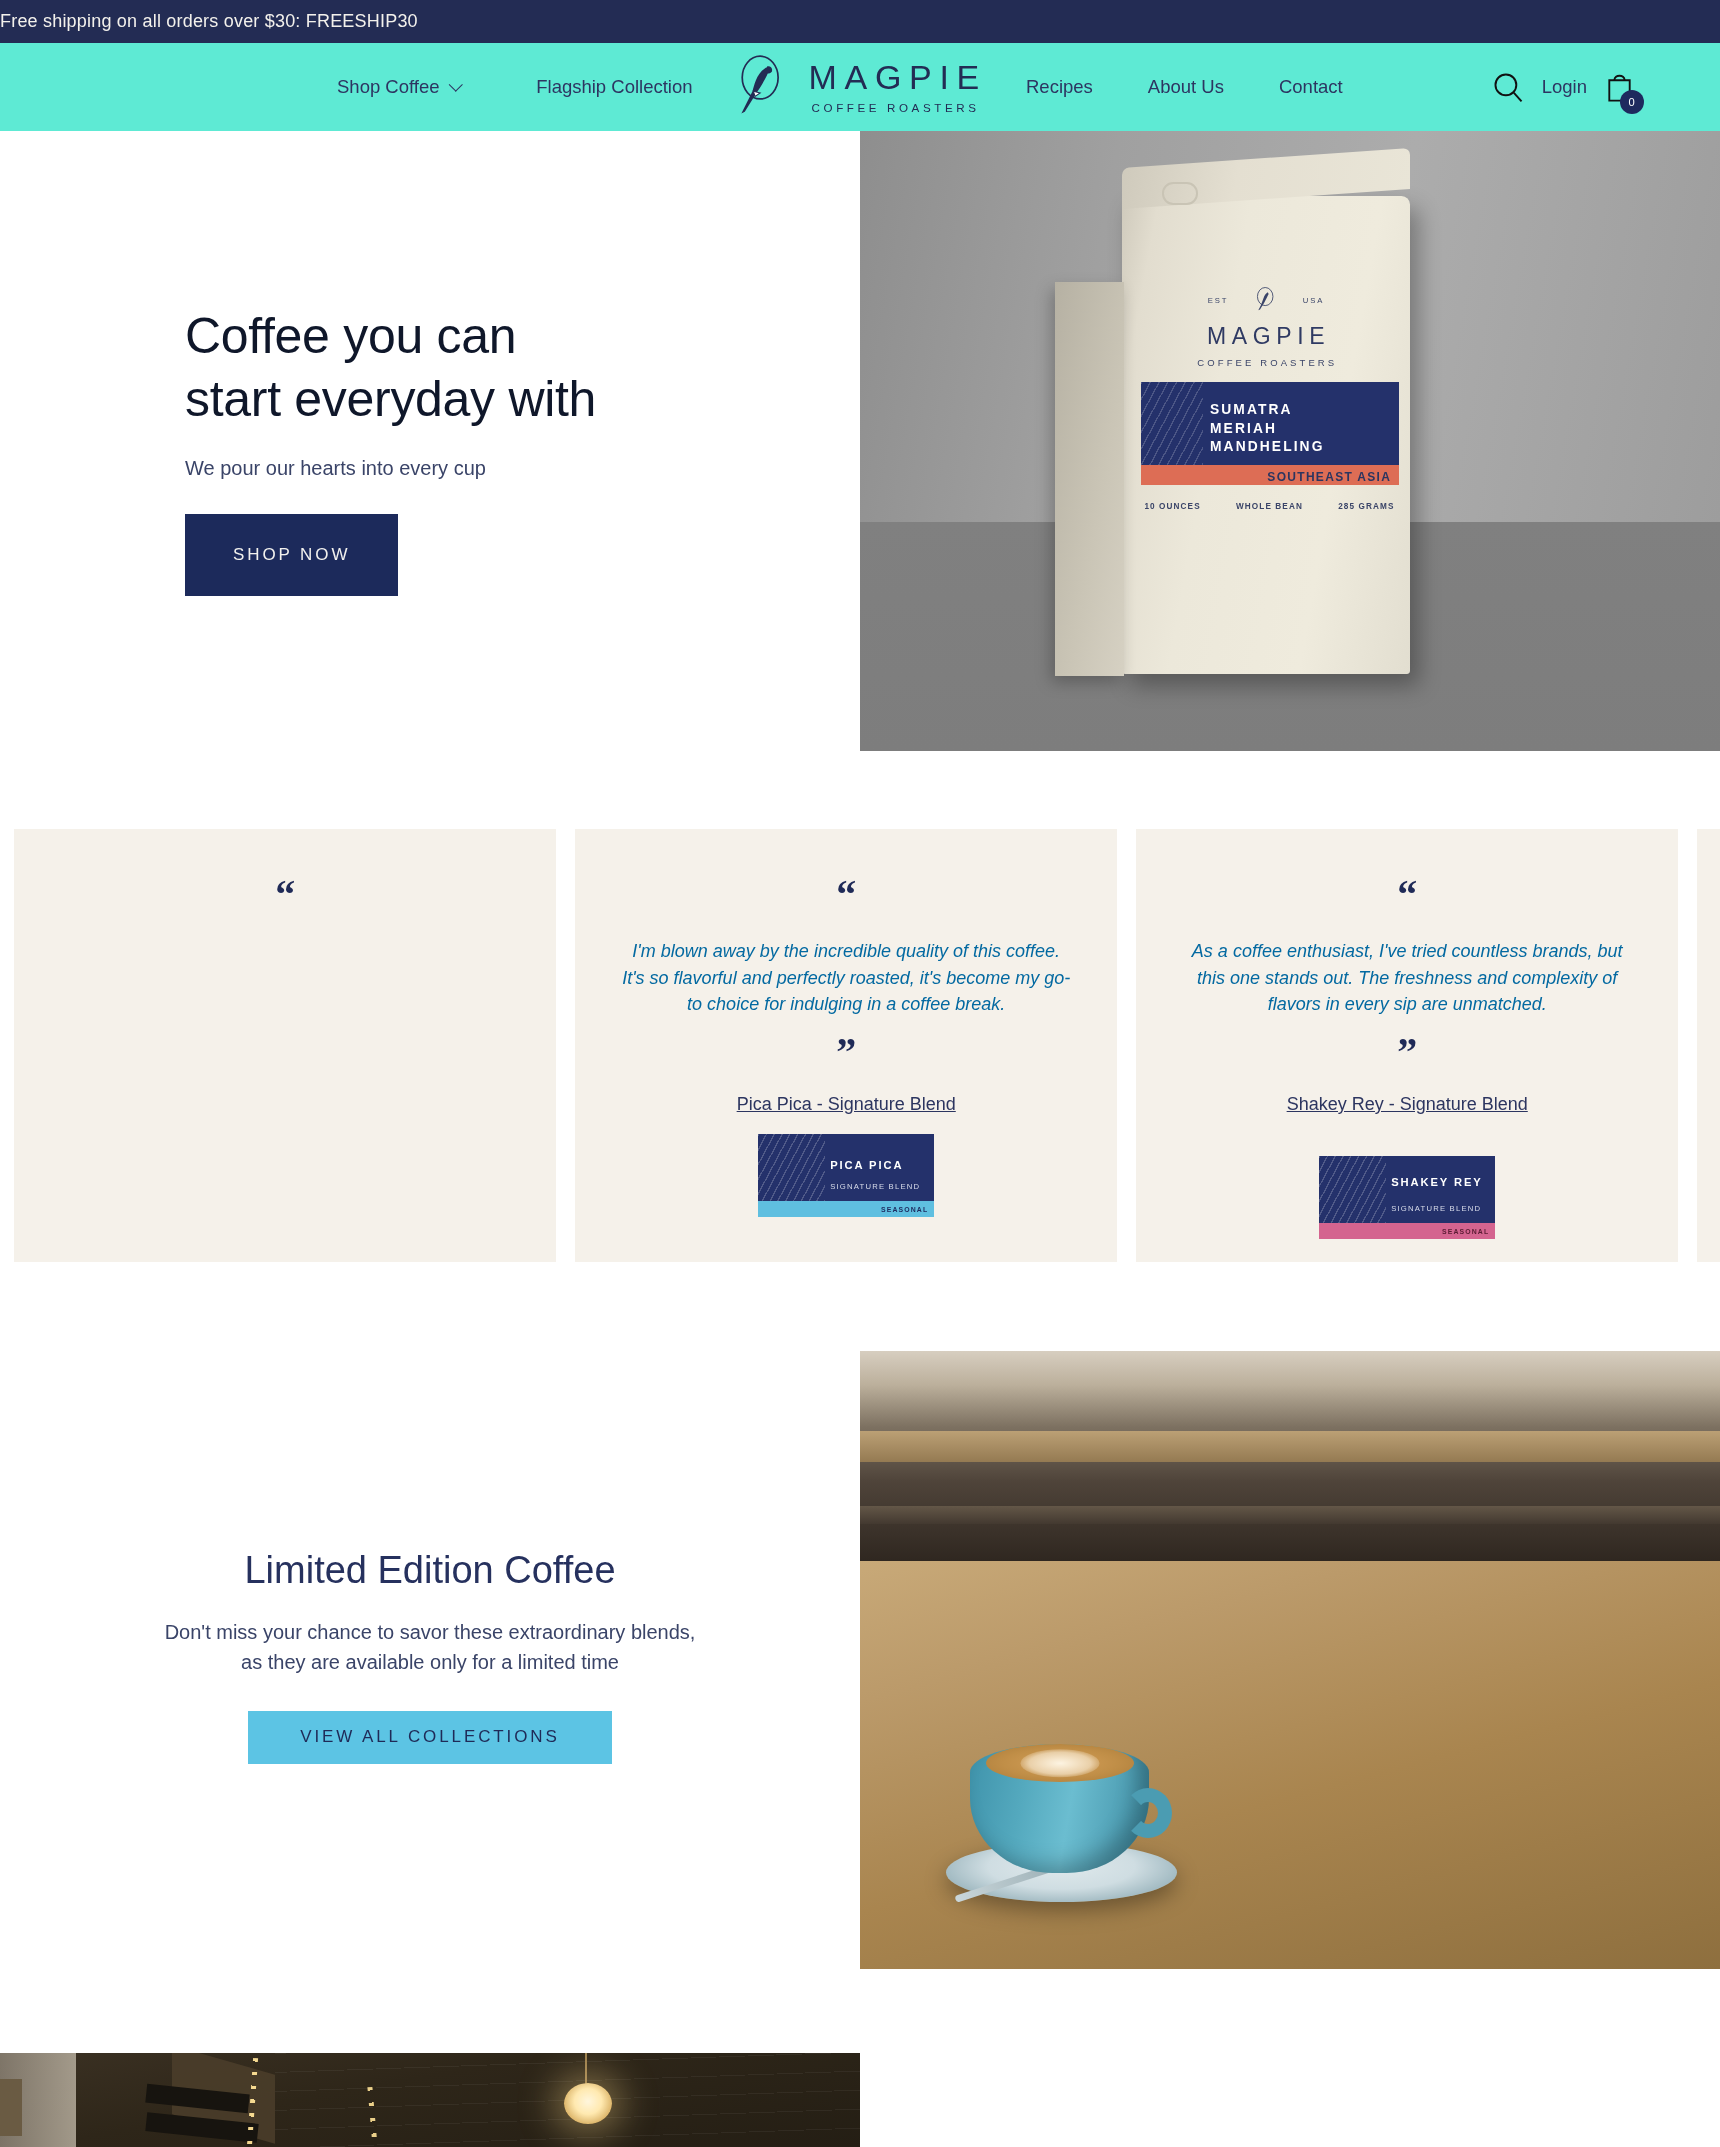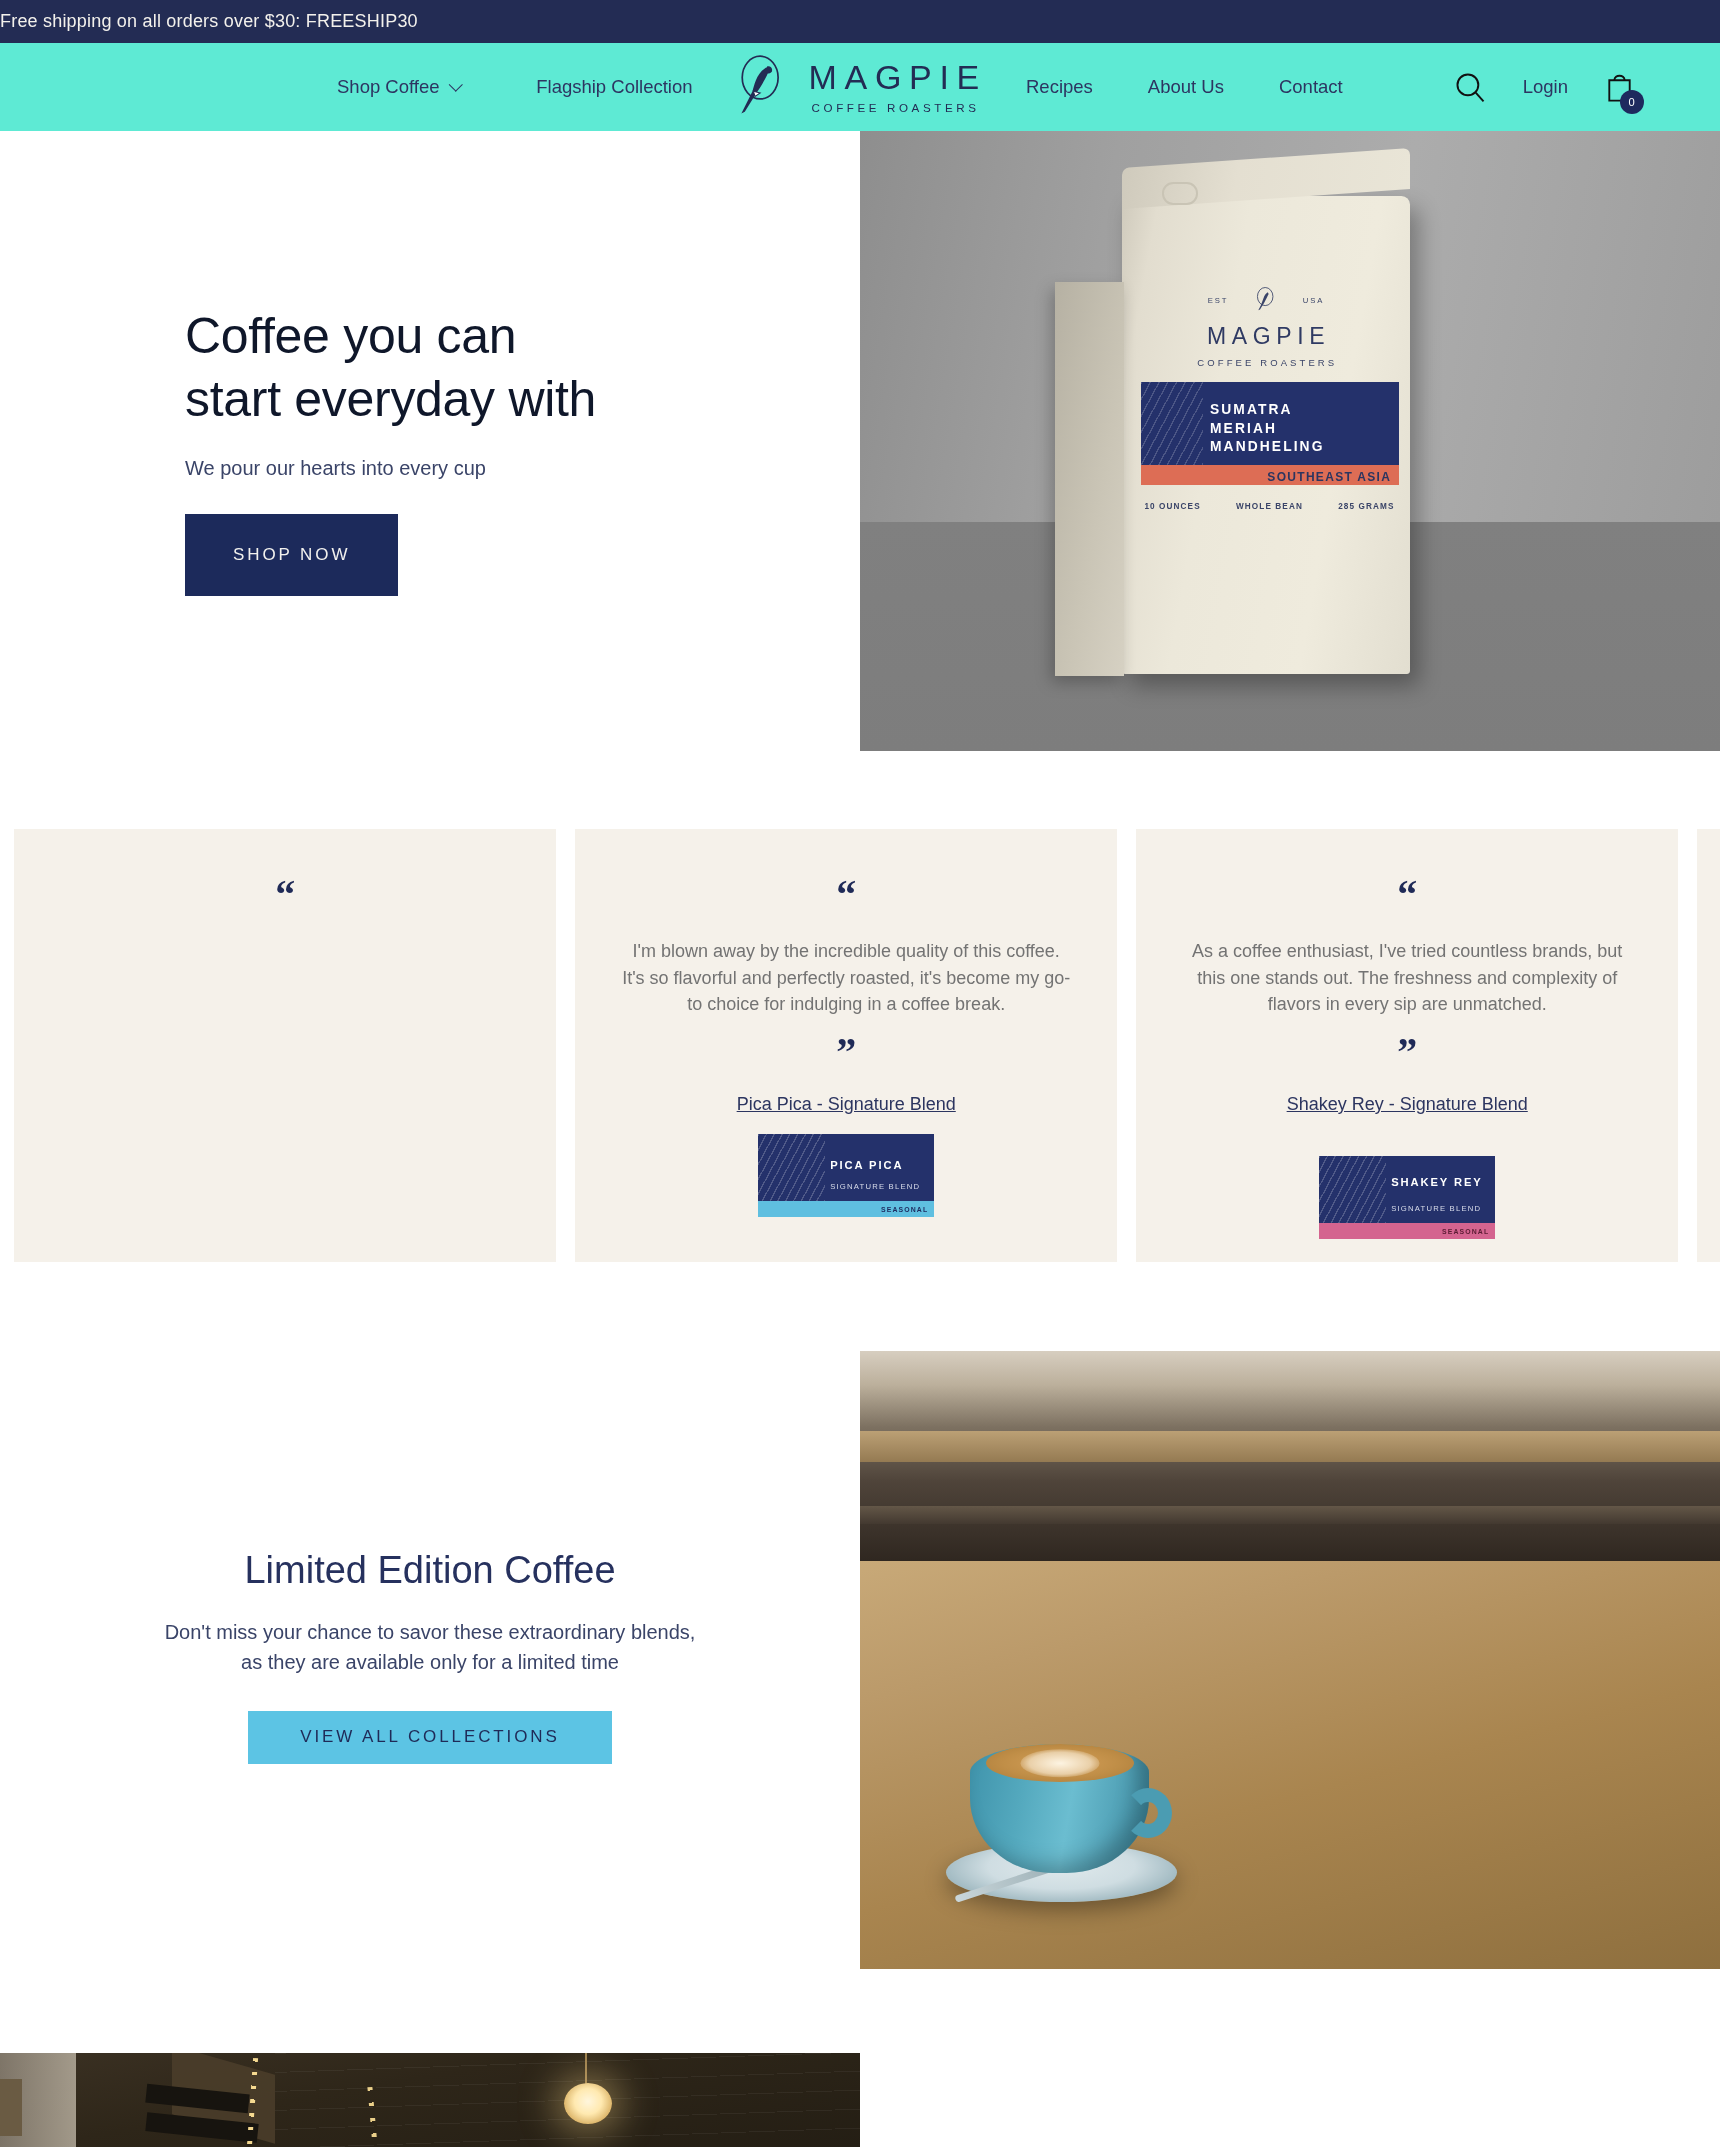--- a/index.html
+++ b/index.html
@@ -100,21 +100,21 @@
     margin-top: 7.7px;
     padding-left: 3.4px;
   }
 
   .icons-group {
     position: absolute;
     right: 86px; top: 50%;
     transform: translateY(-50%);
     display: flex;
     align-items: center;
-    gap: 36px;
+    gap: 17px;
   }
   .icon-btn { cursor: pointer; display: flex; align-items: center; }
   .cart-wrap { position: relative; display: flex; align-items: center; cursor: pointer; }
   .cart-badge {
     position: absolute;
     right: -8.6px; bottom: -9.5px;
     width: 24px; height: 24px;
     border-radius: 50%;
     background: #1e2a5e;
     color: #fff;
@@ -258,23 +258,24 @@
   .qmark {
     color: #1f2a57;
     font-size: 40px;
     line-height: .7;
     font-family: "Liberation Serif", serif;
     font-weight: bold;
     height: 33px;
   }
   .tquote {
     margin-top: 24px;
-    color: #737373;
+    color: #0369a1;
     font-size: 18px;
     line-height: 1.48;
+    font-style: italic;
   }
   .qmark-end { margin-top: 20.6px; }
   .tname {
     margin-top: 22.4px;
     color: #2c3560;
     font-size: 18px;
     text-decoration: underline;
     cursor: pointer;
     display: inline-block;
   }

